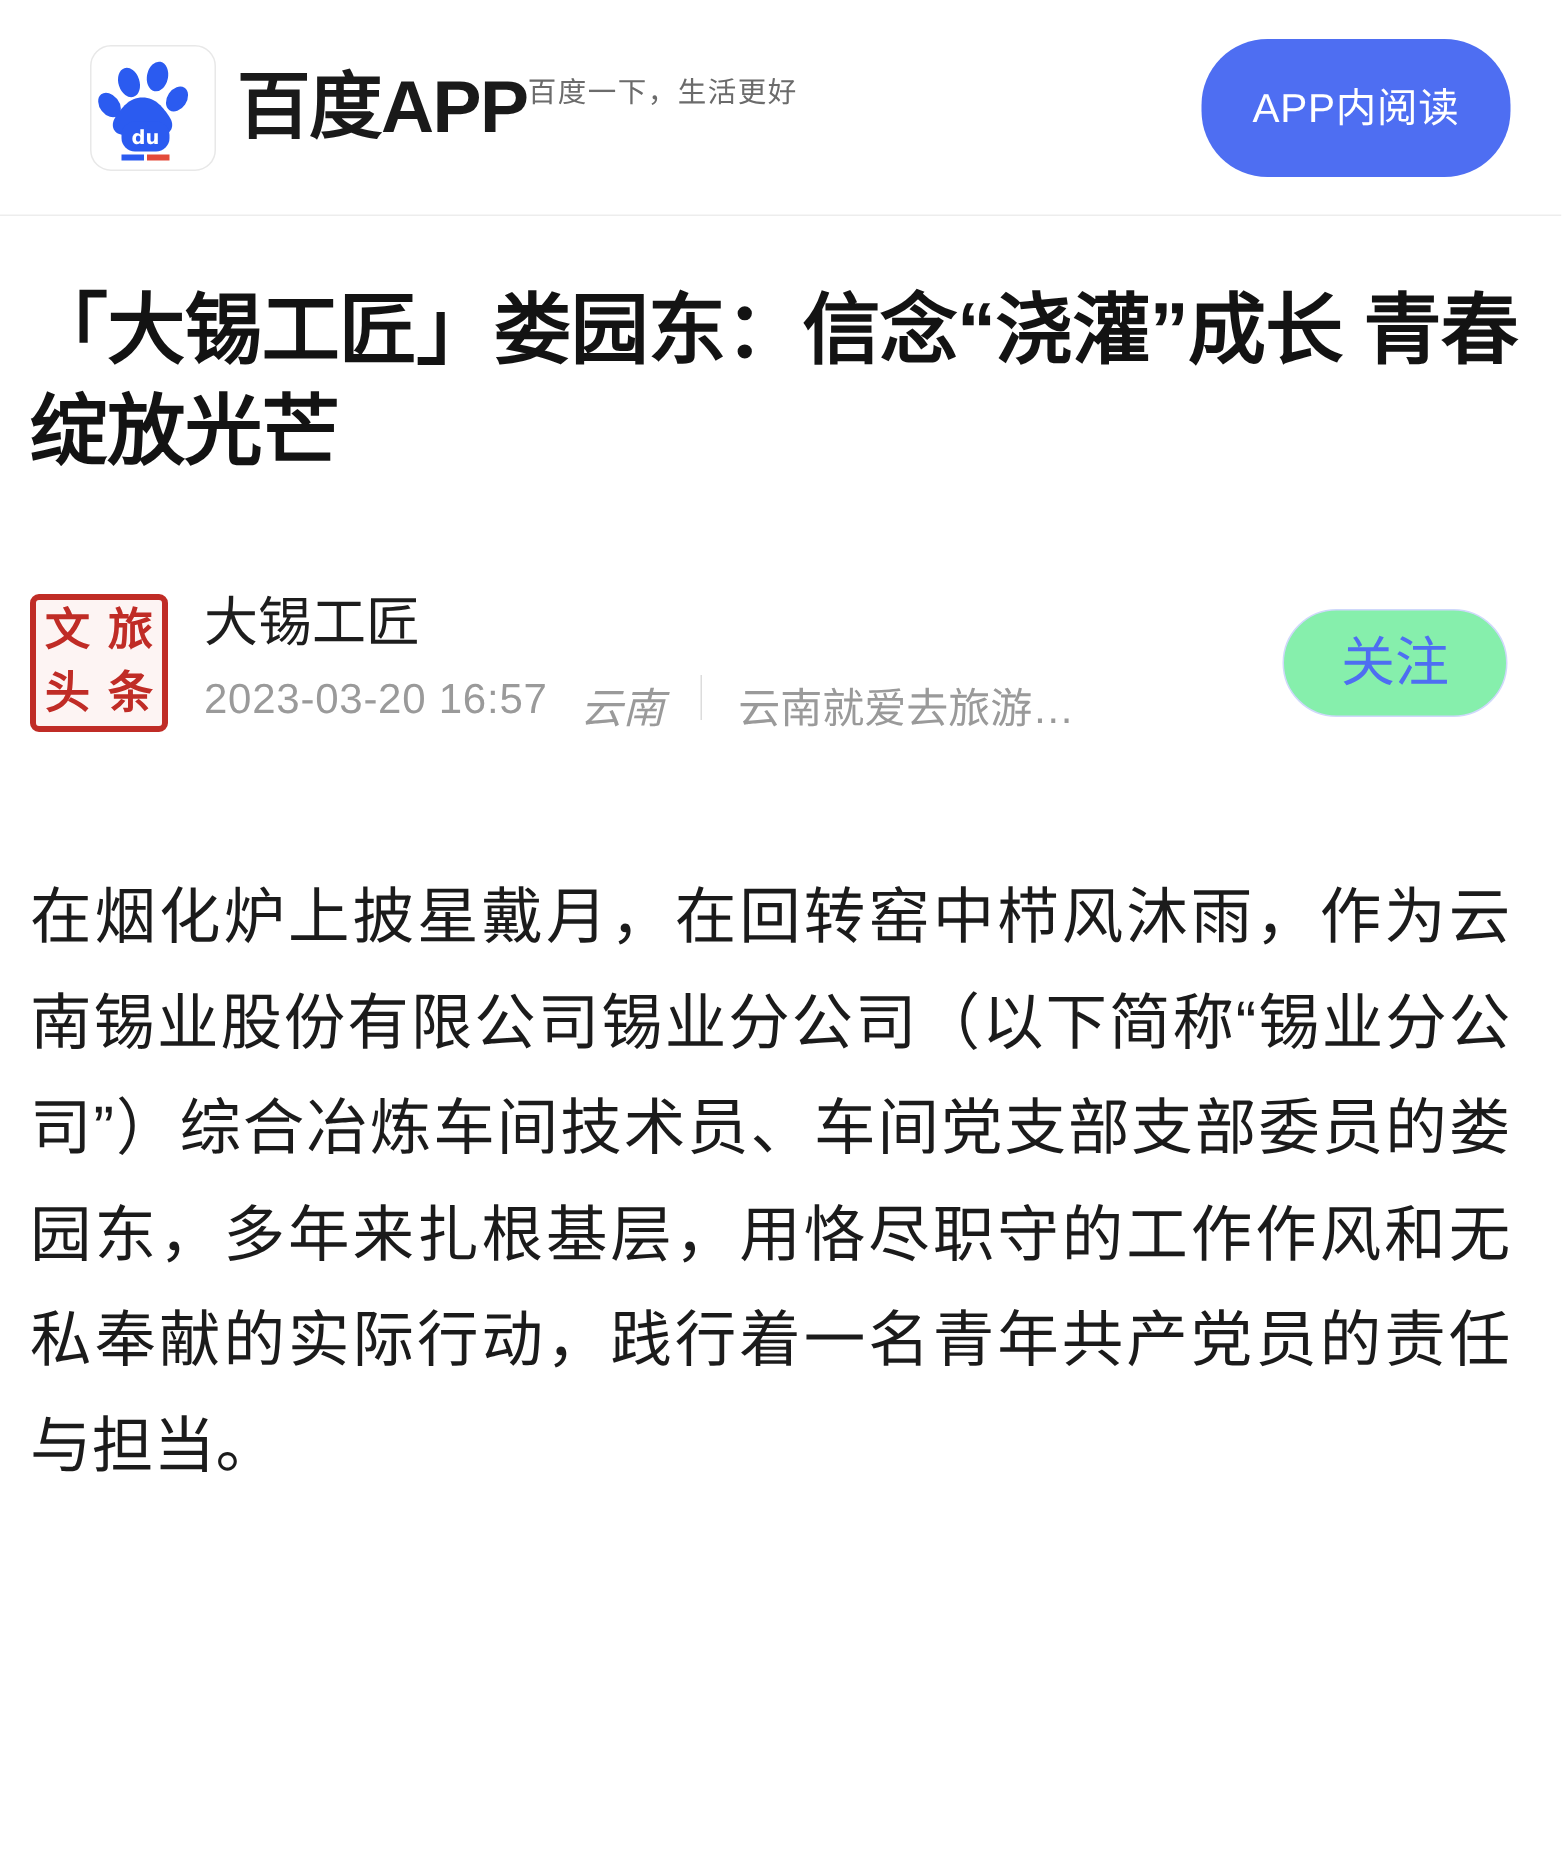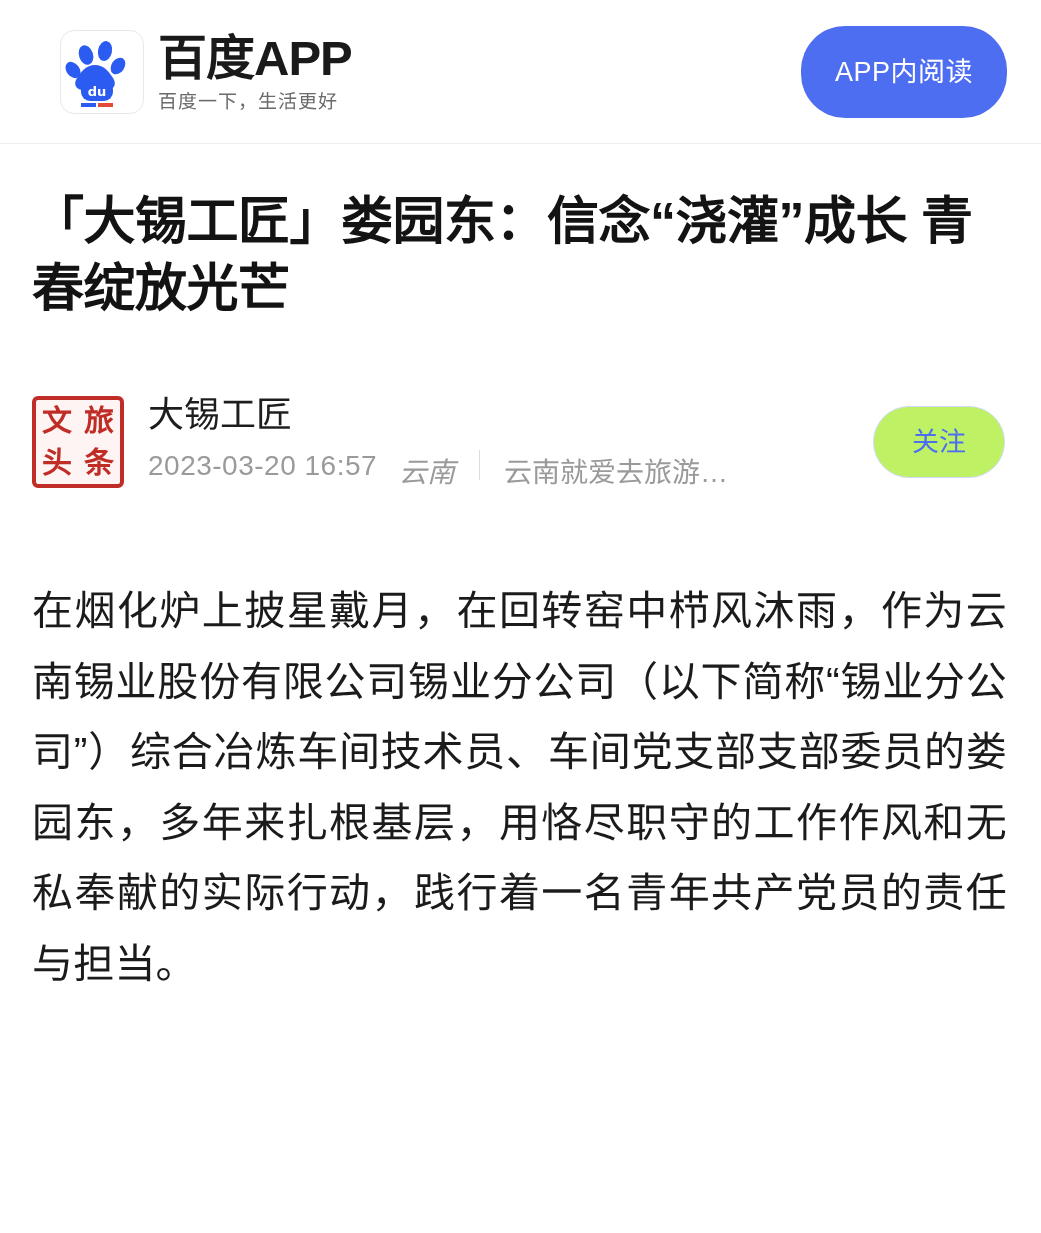--- a/index.html
+++ b/index.html
@@ -44,21 +44,21 @@
     border: 1px solid #e8e8e8;
     background: #fff;
     position: relative;
     flex: none;
     overflow: hidden;
     margin-left: 20px;
   }
   .paw-logo svg { position: absolute; left: 0; top: 0; }
   .brand-text {
     display: flex;
-    flex-direction: column;
+    flex-direction: row;
     justify-content: center;
     padding-top: 2px;
   }
   .brand-title {
     font-size: 49px;
     font-weight: bold;
     letter-spacing: -1px;
     line-height: 1.08;
     color: #1a1a1a;
   }
@@ -79,21 +79,21 @@
     padding: 0 34px;
     height: 92px;
     line-height: 76px;
     letter-spacing: 0.5px;
     cursor: pointer;
     white-space: nowrap;
   }
 
   
   .article {
-    padding: 44px 28px 0 32px;
+    padding: 44px 28px 0 20px;
   }
   .headline {
     font-size: 52px;
     font-weight: bold;
     line-height: 1.28;
     letter-spacing: -0.5px;
     color: #131313;
     margin: 0;
   }
 
@@ -160,25 +160,25 @@
     background: #dcdcdc;
     margin: 0 24px;
   }
   .meta-line .source {
     overflow: hidden;
     text-overflow: ellipsis;
   }
   .follow-btn {
     flex: none;
     margin-left: 18px;
-    background: #bef264;
+    background: #86efac;
     color: #4e6ef2;
     border: 1px solid #cfd8fb;
     border-radius: 40px;
-    font-size: 27px;
+    font-size: 36px;
     height: 72px;
     padding: 0 38px;
     line-height: 70px;
     cursor: pointer;
     white-space: nowrap;
   }
 
   .body-text {
     margin-top: 86px;
     font-size: 41px;

